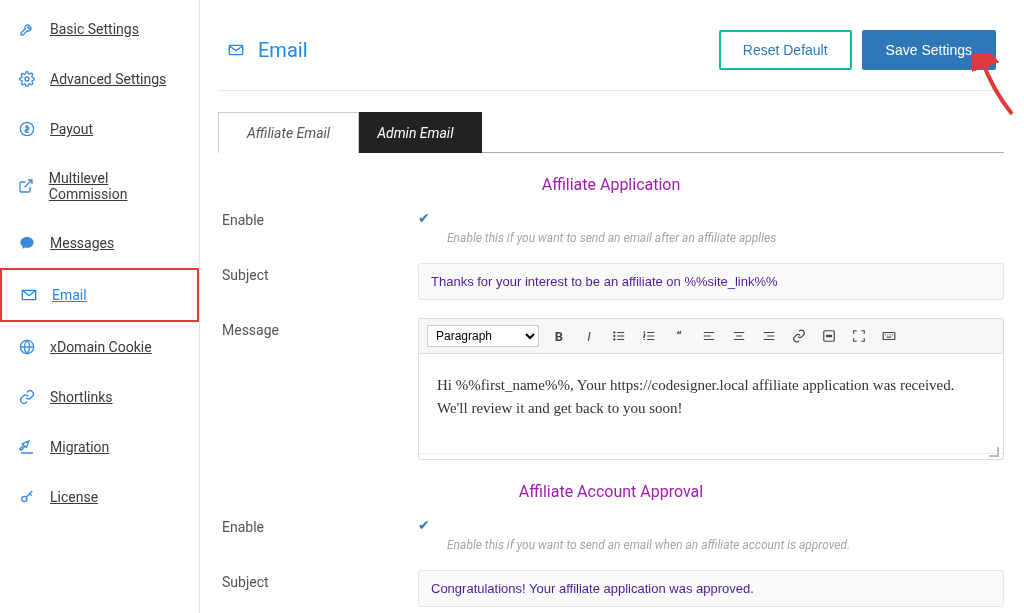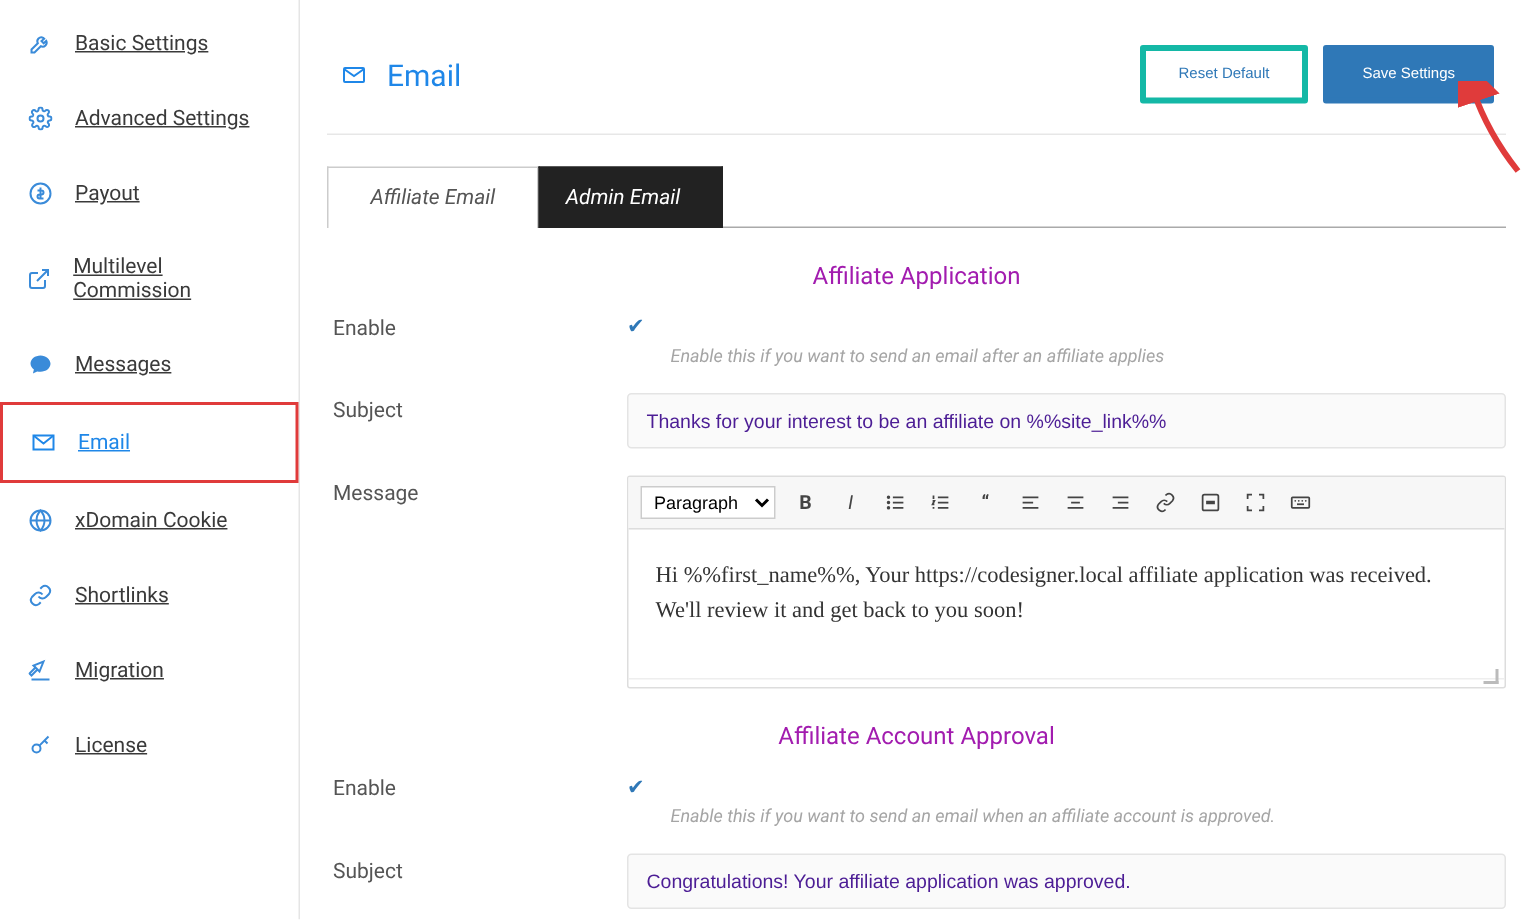--- a/index.html
+++ b/index.html
@@ -13,21 +13,21 @@
     .sidebar-item.active { color: #1f87e8; border: 2px solid #e03b3b; }
     .sidebar-item.active .icon { color: #1f87e8; }
     .sidebar-item span.label { font-size: 14px; }
 
     
     .main { flex: 1; padding: 18px 20px 0 18px; position: relative; }
     .header { display: flex; align-items: center; justify-content: space-between; padding: 12px 8px 20px 8px; border-bottom: 1px solid #e7e7e7; }
     .header-title { display: flex; align-items: center; gap: 12px; color: #1f87e8; font-size: 20px; font-weight: 400; }
     .header-title .icon { color: #1f87e8; }
     .header-buttons { display: flex; gap: 10px; }
-    .btn { padding: 10px 22px; font-size: 10px; border: 4px solid #14b8a6; border-radius: 2px; cursor: pointer; background: #fff; color: #2f78b7; }
+    .btn { padding: 10px 22px; font-size: 14px; border: 2px solid #14b8a6; border-radius: 2px; cursor: pointer; background: #fff; color: #2f78b7; }
     .btn.primary { background: #2f78b7; color: #fff; border-color: #2f78b7; }
 
     
     .tabs { display: flex; margin-top: 20px; border-bottom: 1px solid #aaa; }
     .tab { padding: 12px 28px; font-size: 14px; cursor: pointer; border: 1px solid #ccc; border-bottom: none; background: #fff; color: #555; margin-right: 0; position: relative; top: 1px; font-style: italic; }
     .tab.dark { background: #222; color: #fff; border-color: #222; padding-left: 17px; }
 
     
     .section { margin-top: 22px; }
     .section-title { text-align: center; font-size: 16px; color: #a21caf; font-weight: 400; margin-bottom: 14px; }
@@ -36,21 +36,21 @@
     .field-label { width: 200px; padding-top: 4px; font-size: 14px; color: #555; padding-left: 4px; }
     .field-value { flex: 1; }
 
     .hint { font-size: 12px; font-style: italic; color: #a5a5a5; margin-top: 4px; margin-left: 29px; }
 
     .text-input { width: 100%; padding: 10px 12px; border: 1px solid #e4e4e4; border-radius: 3px; font-size: 13px; color: #4c1d95; background: #fafafa; }
 
     
     .editor-wrap { border: 1px solid #ddd; border-radius: 2px; }
     .editor-toolbar { display: flex; align-items: center; gap: 10px; padding: 6px 8px; border-bottom: 1px solid #ddd; background: #f7f7f7; }
-    .editor-toolbar select { font-size: 12px; padding: 2px 4px; border: 1px solid #ccc; background: #fff; width: 90px; }
+    .editor-toolbar select { font-size: 12px; padding: 2px 4px; border: 1px solid #ccc; background: #fff; width: 112px; }
     .tb-btn { width: 20px; height: 20px; display: inline-flex; align-items: center; justify-content: center; cursor: pointer; color: #444; font-size: 13px; }
     .editor-content { padding: 20px 18px 34px 18px; font-family: serif; font-size: 15px; color: #333; min-height: 90px; line-height: 1.5; }
     .editor-resize { height: 6px; border-top: 1px solid #eee; position: relative; }
     .editor-resize::after { content: ""; position: absolute; right: 4px; bottom: 2px; width: 8px; height: 8px; border-right: 2px solid #bbb; border-bottom: 2px solid #bbb; }
 
     
     .chk { color: #2f78b7; font-size: 14px; }
 
     
     .arrow-annot { position: absolute; top: 54px; right: 2px; pointer-events: none; }

